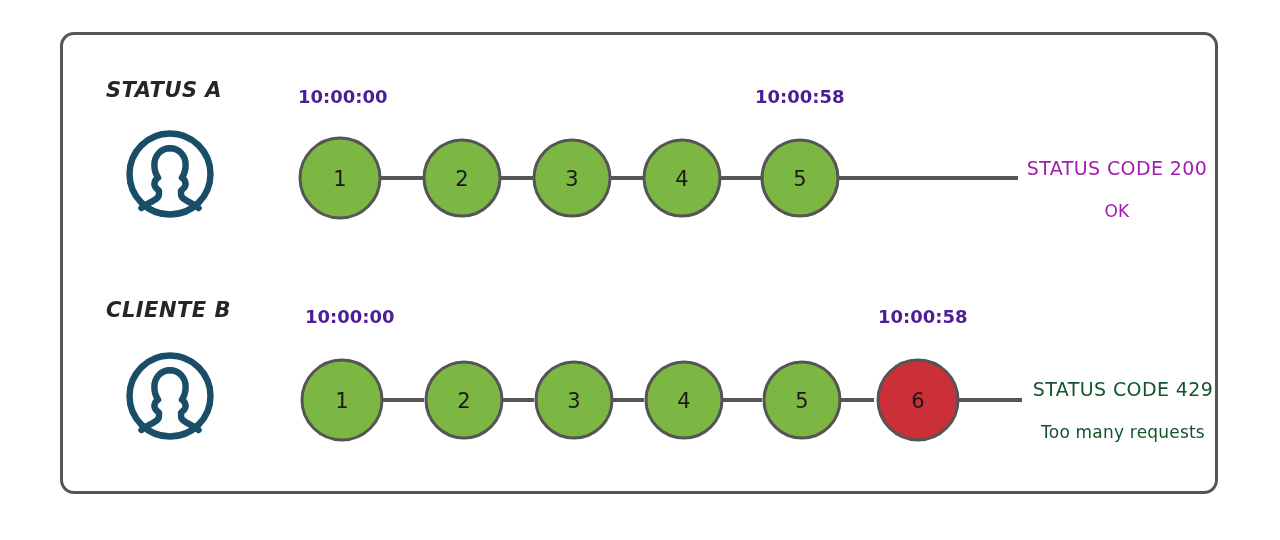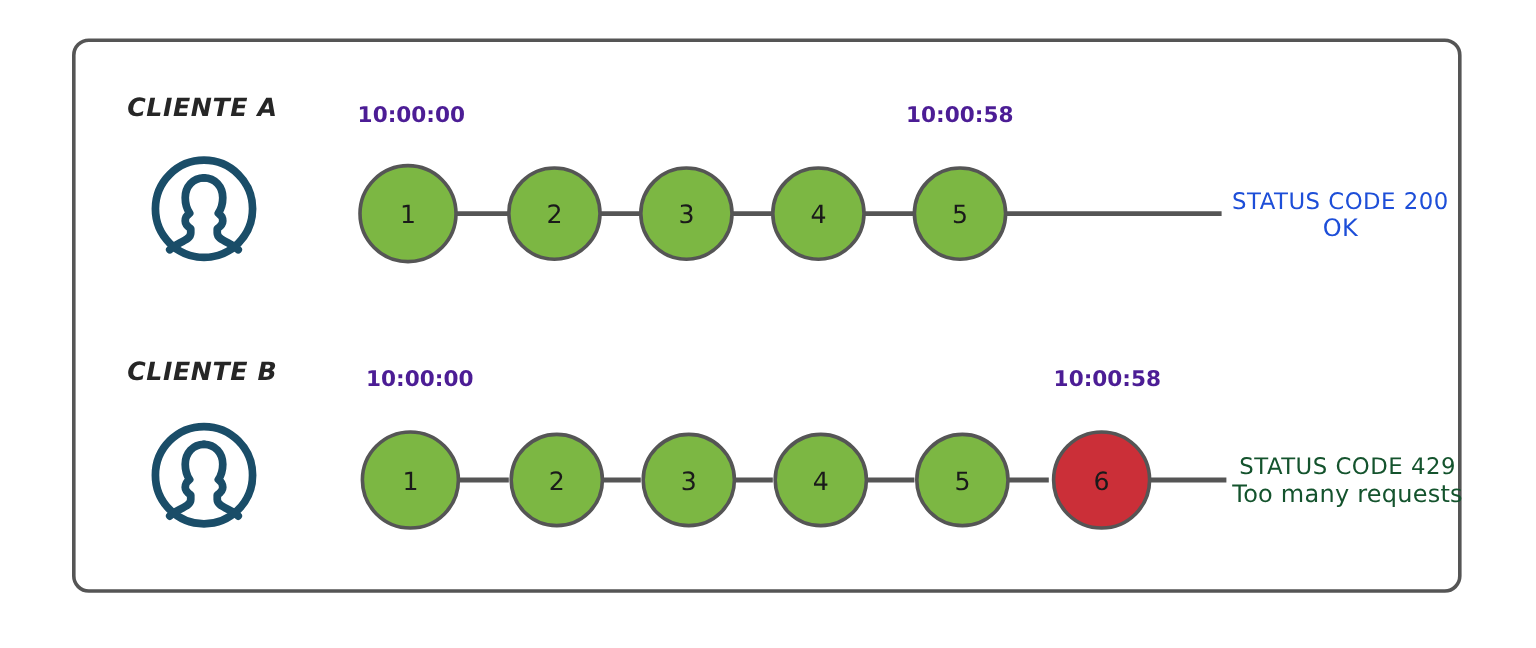--- a/index.html
+++ b/index.html
@@ -88,36 +88,37 @@
     white-space: nowrap;
     line-height: 1.18;
   }
   .status .line1 {
     display: block;
     font-size: 19px;
     letter-spacing: 0.4px;
   }
   .status .line2 {
     display: block;
-    font-size: 20px;
+    font-size: 17px;
     letter-spacing: 0.2px;
-  }
-  .status-ok .line1, .status-ok .line2 { color: #1d4ed8; }
+    margin-top: 22px;
+  }
+  .status-ok .line1, .status-ok .line2 { color: #a21caf; }
   .status-err .line1, .status-err .line2 { color: #14532d; }
 </style>
 </head>
 <body>
 
 <div id="canvas">
 
   <div class="frame"></div>
 
   <div>
 
-    <div class="client-label" style="left:106px; top:78px;">CLIENTE A</div>
+    <div class="client-label" style="left:106px; top:78px;">STATUS A</div>
 
     <div class="avatar" style="left:124px; top:128px;">
       <svg viewBox="0 0 100 100" width="92" height="92" aria-hidden="true">
         <circle cx="50" cy="50" r="44" fill="none" stroke="#1A4D68" stroke-width="7"></circle>
         <g fill="none" stroke="#1A4D68" stroke-width="7" stroke-linejoin="round" stroke-linecap="round">
           <path d="M50 22 C40 22 33 30 33 40 C33 47 35 51 37 54 C34 56 33 58 33 61
                    C33 64 35 66 38 68 L38 72 C38 76 34 78 28 81
                    C24 83 21 85 19 87"></path>
           <path d="M50 22 C60 22 67 30 67 40 C67 47 65 51 63 54 C66 56 67 58 67 61
                    C67 64 65 66 62 68 L62 72 C62 76 66 78 72 81

